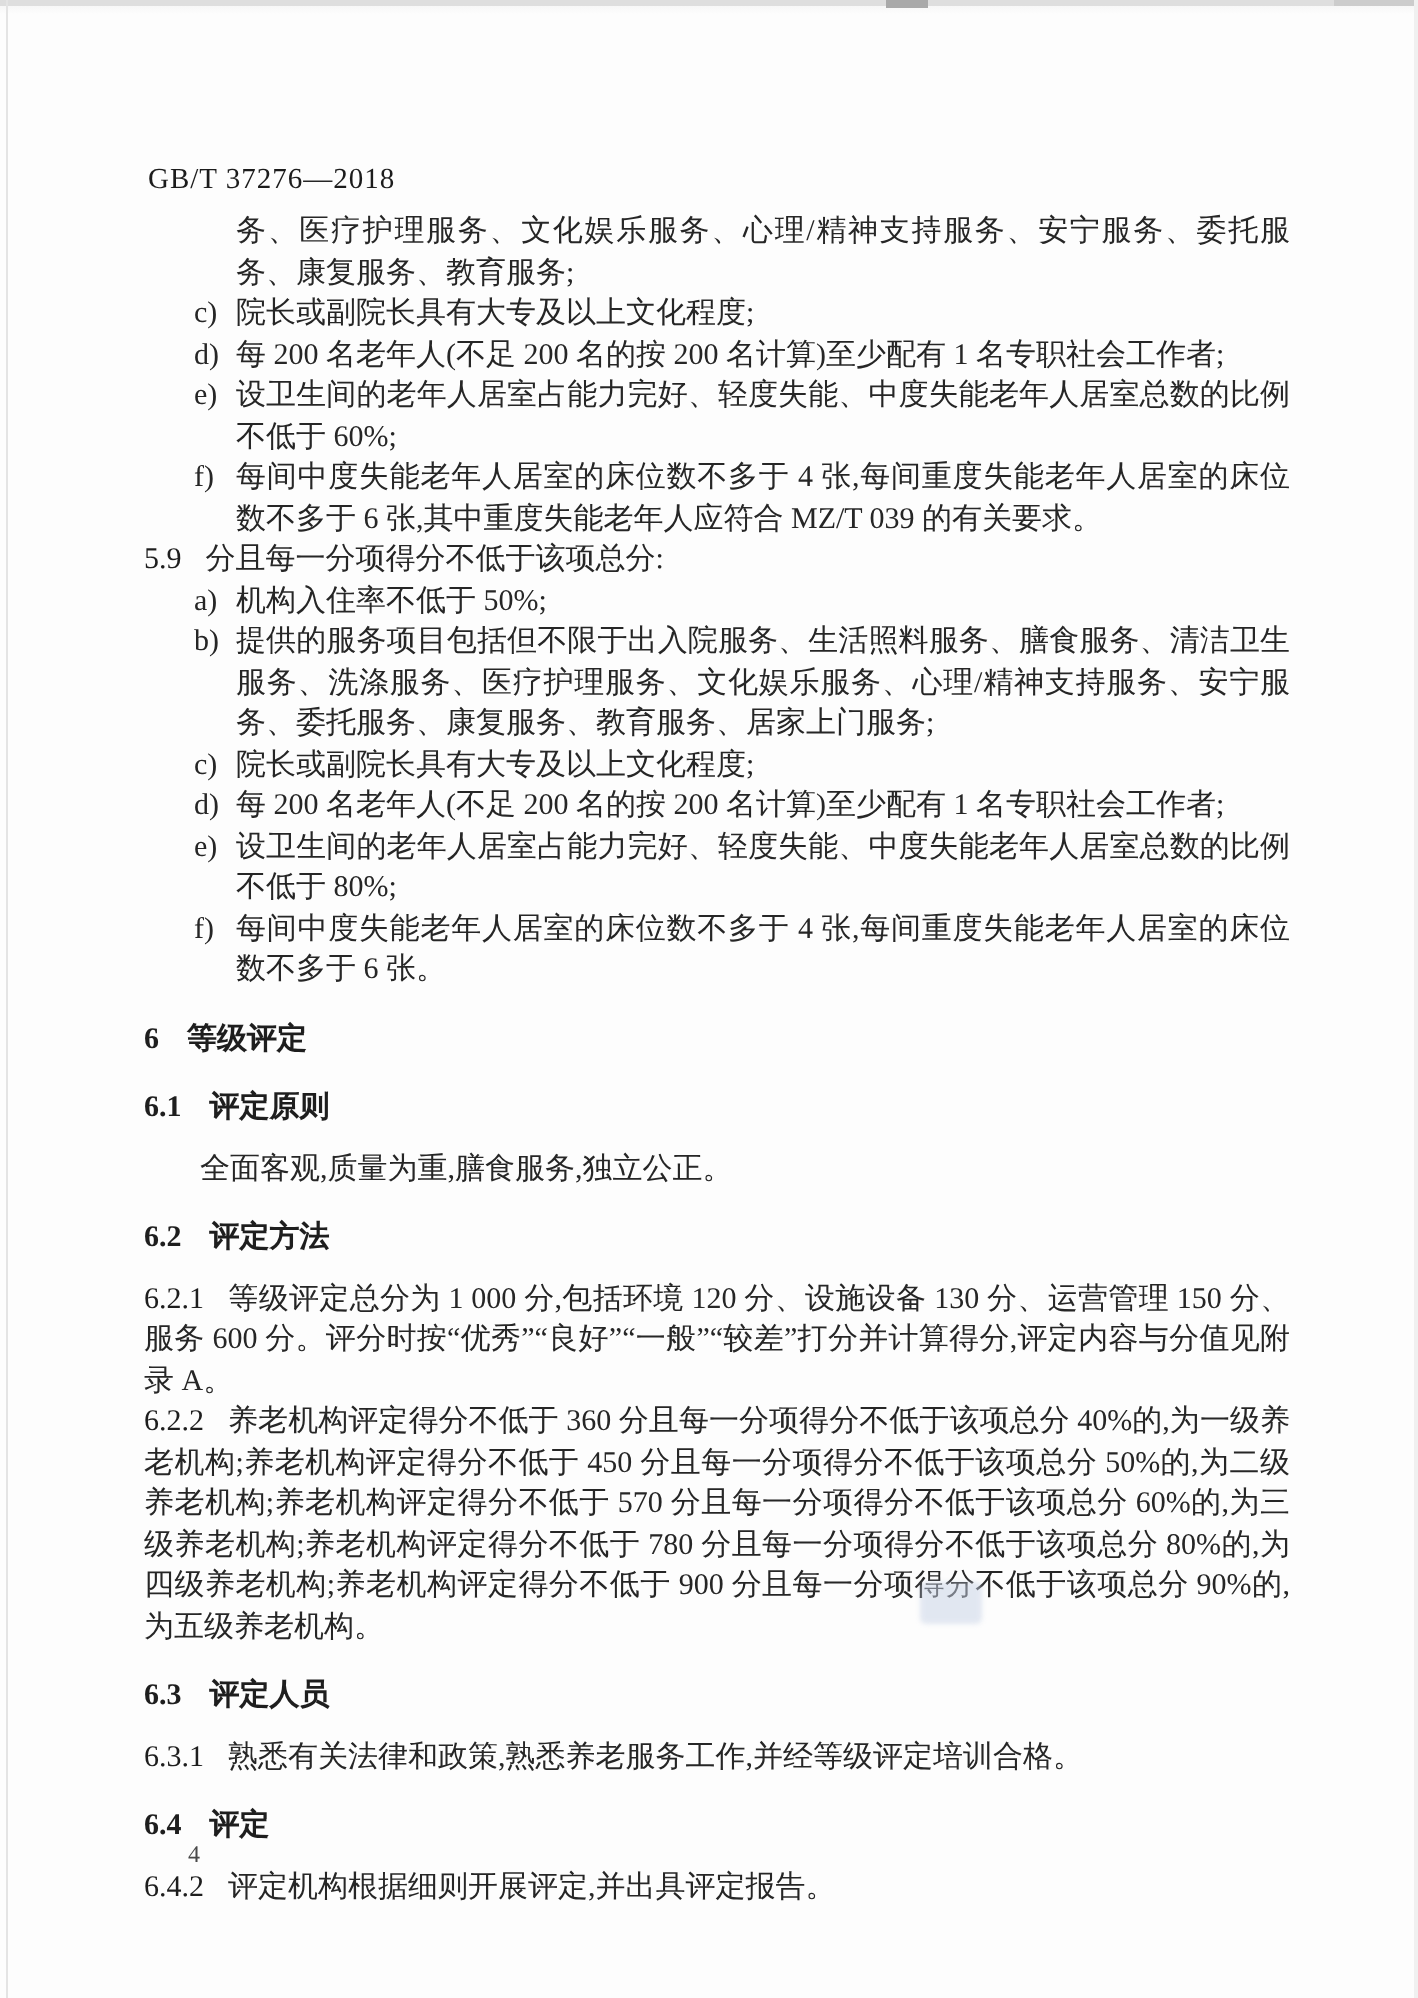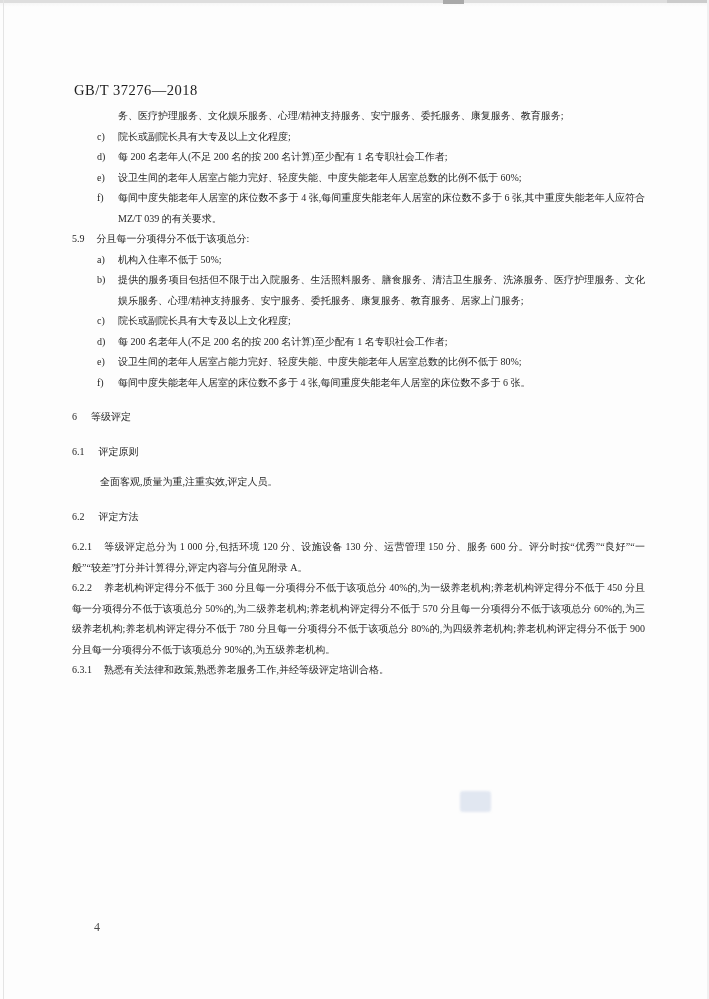--- a/index.html
+++ b/index.html
@@ -17,25 +17,25 @@
   .edge-left{position:absolute;top:0;left:3px;width:1px;height:100%;background:#e4e4e4;}
   .edge-right{position:absolute;top:0;right:0;width:2px;height:100%;background:#f0f0f0;}
 
   .doc-code{
     position:absolute;left:74px;top:82px;
     font-weight:normal;font-size:14.5px;letter-spacing:.5px;color:#1c1c1c;
     white-space:nowrap;
   }
   .doc-body{
     position:absolute;left:72px;top:106px;width:573px;
-    font-size:10px;line-height:20.5px;
+    font-size:15px;line-height:20.5px;
     text-align:justify;text-justify:inter-ideograph;
   }
   .blk{margin:0;}
-  .heading{font-weight:normal;margin:14px 0 10px;color:#1e1e1e;}
+  .heading{font-weight:bold;margin:14px 0 10px;color:#1e1e1e;}
   .heading .num{margin-right:14px;}
   .clause .num{font-weight:normal;margin-right:12px;color:#1e1e1e;}
   .para{text-indent:28px;margin:10px 0;}
   .li{position:relative;padding-left:46px;}
   .li .marker{position:absolute;left:25px;top:0;}
   .cont{padding-left:46px;}
 
   .watermark{
     position:absolute;left:460px;top:791px;width:31px;height:21px;
     background:#c7d2e6;opacity:.5;border-radius:3px;filter:blur(1.2px);
@@ -65,23 +65,26 @@
       <div class="blk li"><span class="marker">f)</span><span class="txt">每间中度失能老年人居室的床位数不多于 4 张,每间重度失能老年人居室的床位数不多于 6 张,其中重度失能老年人应符合 MZ/T 039 的有关要求。</span></div>
       <div class="blk clause"><span class="num">5.9</span><span class="txt">分且每一分项得分不低于该项总分:</span></div>
       <div class="blk li"><span class="marker">a)</span><span class="txt">机构入住率不低于 50%;</span></div>
       <div class="blk li"><span class="marker">b)</span><span class="txt">提供的服务项目包括但不限于出入院服务、生活照料服务、膳食服务、清洁卫生服务、洗涤服务、医疗护理服务、文化娱乐服务、心理/精神支持服务、安宁服务、委托服务、康复服务、教育服务、居家上门服务;</span></div>
       <div class="blk li"><span class="marker">c)</span><span class="txt">院长或副院长具有大专及以上文化程度;</span></div>
       <div class="blk li"><span class="marker">d)</span><span class="txt">每 200 名老年人(不足 200 名的按 200 名计算)至少配有 1 名专职社会工作者;</span></div>
       <div class="blk li"><span class="marker">e)</span><span class="txt">设卫生间的老年人居室占能力完好、轻度失能、中度失能老年人居室总数的比例不低于 80%;</span></div>
       <div class="blk li"><span class="marker">f)</span><span class="txt">每间中度失能老年人居室的床位数不多于 4 张,每间重度失能老年人居室的床位数不多于 6 张。</span></div>
       <div class="blk heading"><span class="num">6</span><span class="txt">等级评定</span></div>
       <div class="blk heading"><span class="num">6.1</span><span class="txt">评定原则</span></div>
-      <div class="blk para"><span class="txt">全面客观,质量为重,注重实效,评定人员。</span></div>
+      <div class="blk para"><span class="txt">全面客观,质量为重,膳食服务,独立公正。</span></div>
       <div class="blk heading"><span class="num">6.2</span><span class="txt">评定方法</span></div>
       <div class="blk clause"><span class="num">6.2.1</span><span class="txt">等级评定总分为 1 000 分,包括环境 120 分、设施设备 130 分、运营管理 150 分、服务 600 分。评分时按“优秀”“良好”“一般”“较差”打分并计算得分,评定内容与分值见附录 A。</span></div>
       <div class="blk clause"><span class="num">6.2.2</span><span class="txt">养老机构评定得分不低于 360 分且每一分项得分不低于该项总分 40%的,为一级养老机构;养老机构评定得分不低于 450 分且每一分项得分不低于该项总分 50%的,为二级养老机构;养老机构评定得分不低于 570 分且每一分项得分不低于该项总分 60%的,为三级养老机构;养老机构评定得分不低于 780 分且每一分项得分不低于该项总分 80%的,为四级养老机构;养老机构评定得分不低于 900 分且每一分项得分不低于该项总分 90%的,为五级养老机构。</span></div>
+      <div class="blk heading"><span class="num">6.3</span><span class="txt">评定人员</span></div>
       <div class="blk clause"><span class="num">6.3.1</span><span class="txt">熟悉有关法律和政策,熟悉养老服务工作,并经等级评定培训合格。</span></div>
+      <div class="blk heading"><span class="num">6.4</span><span class="txt">评定</span></div>
+      <div class="blk clause"><span class="num">6.4.2</span><span class="txt">评定机构根据细则开展评定,并出具评定报告。</span></div>
     </div>
 
   <div class="watermark"></div>
 
   <div class="page-num">4</div>
 </div>
 
 </body></html>

